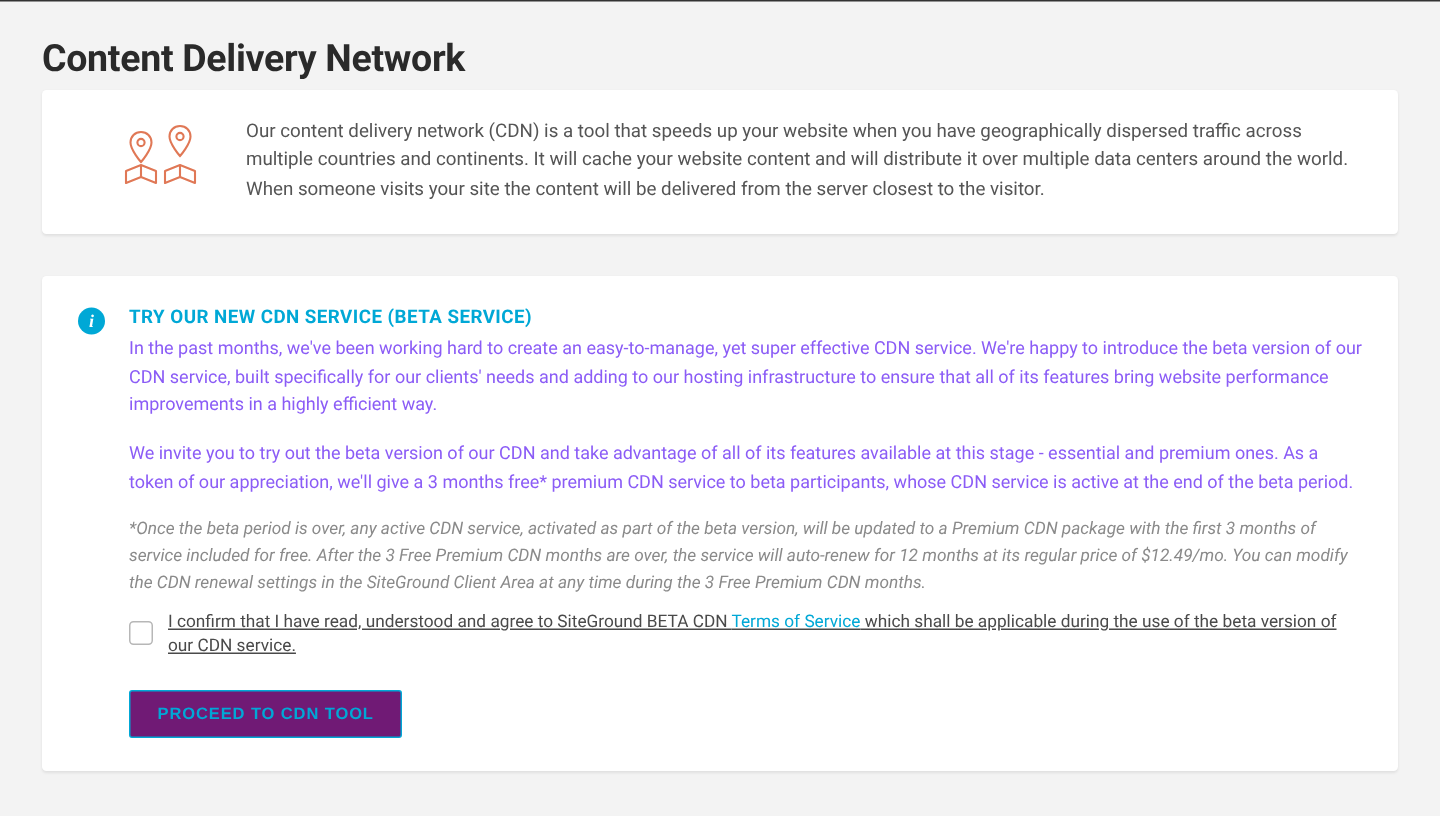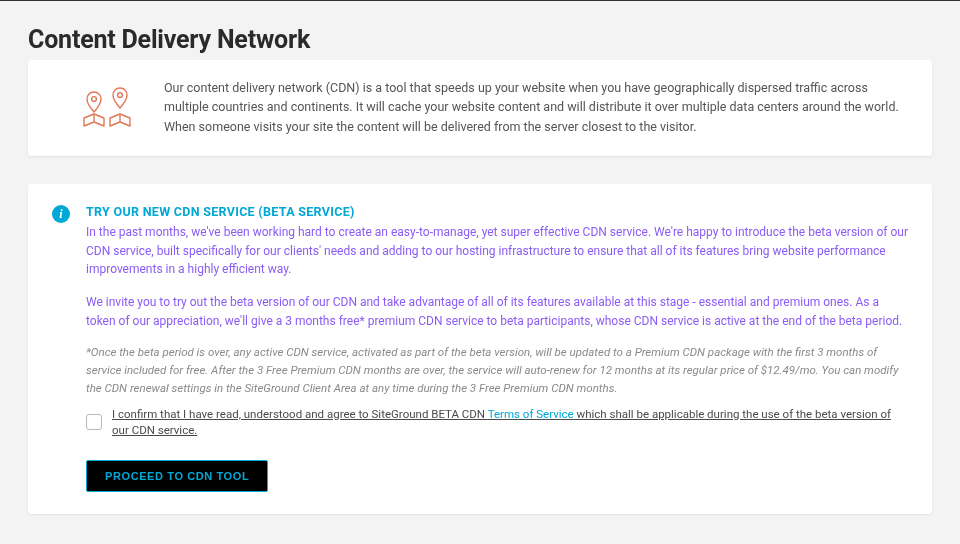--- a/index.html
+++ b/index.html
@@ -26,21 +26,21 @@
       margin-bottom: 6px;
       letter-spacing: -0.2px;
     }
     .intro-card {
       background: #fff;
       border-radius: 3px;
       box-shadow: 0 1px 2px rgba(0,0,0,0.08);
       padding: 18px 24px 20px 24px;
       display: flex;
       gap: 28px;
-      align-items: center;
+      align-items: flex-start;
     }
     .intro-icon {
       flex: 0 0 auto;
       margin-top: 2px;
       margin-left: 28px;
     }
     .intro-text {
       font-size: 12.5px;
       line-height: 1.55;
       color: #555;
@@ -117,21 +117,21 @@
     }
     .tos-link {
       color: #00a8d6;
       text-decoration: none;
       cursor: pointer;
     }
     .proceed-btn {
       display: inline-block;
       border: 1.5px solid #00a8d6;
       color: #00a8d6;
-      background: #000000;
+      background: #701a75;
       font-size: 11px;
       font-weight: 700;
       letter-spacing: 0.6px;
       padding: 9px 18px;
       border-radius: 2px;
       cursor: pointer;
     }
   </style>
 </head>
 <body>

